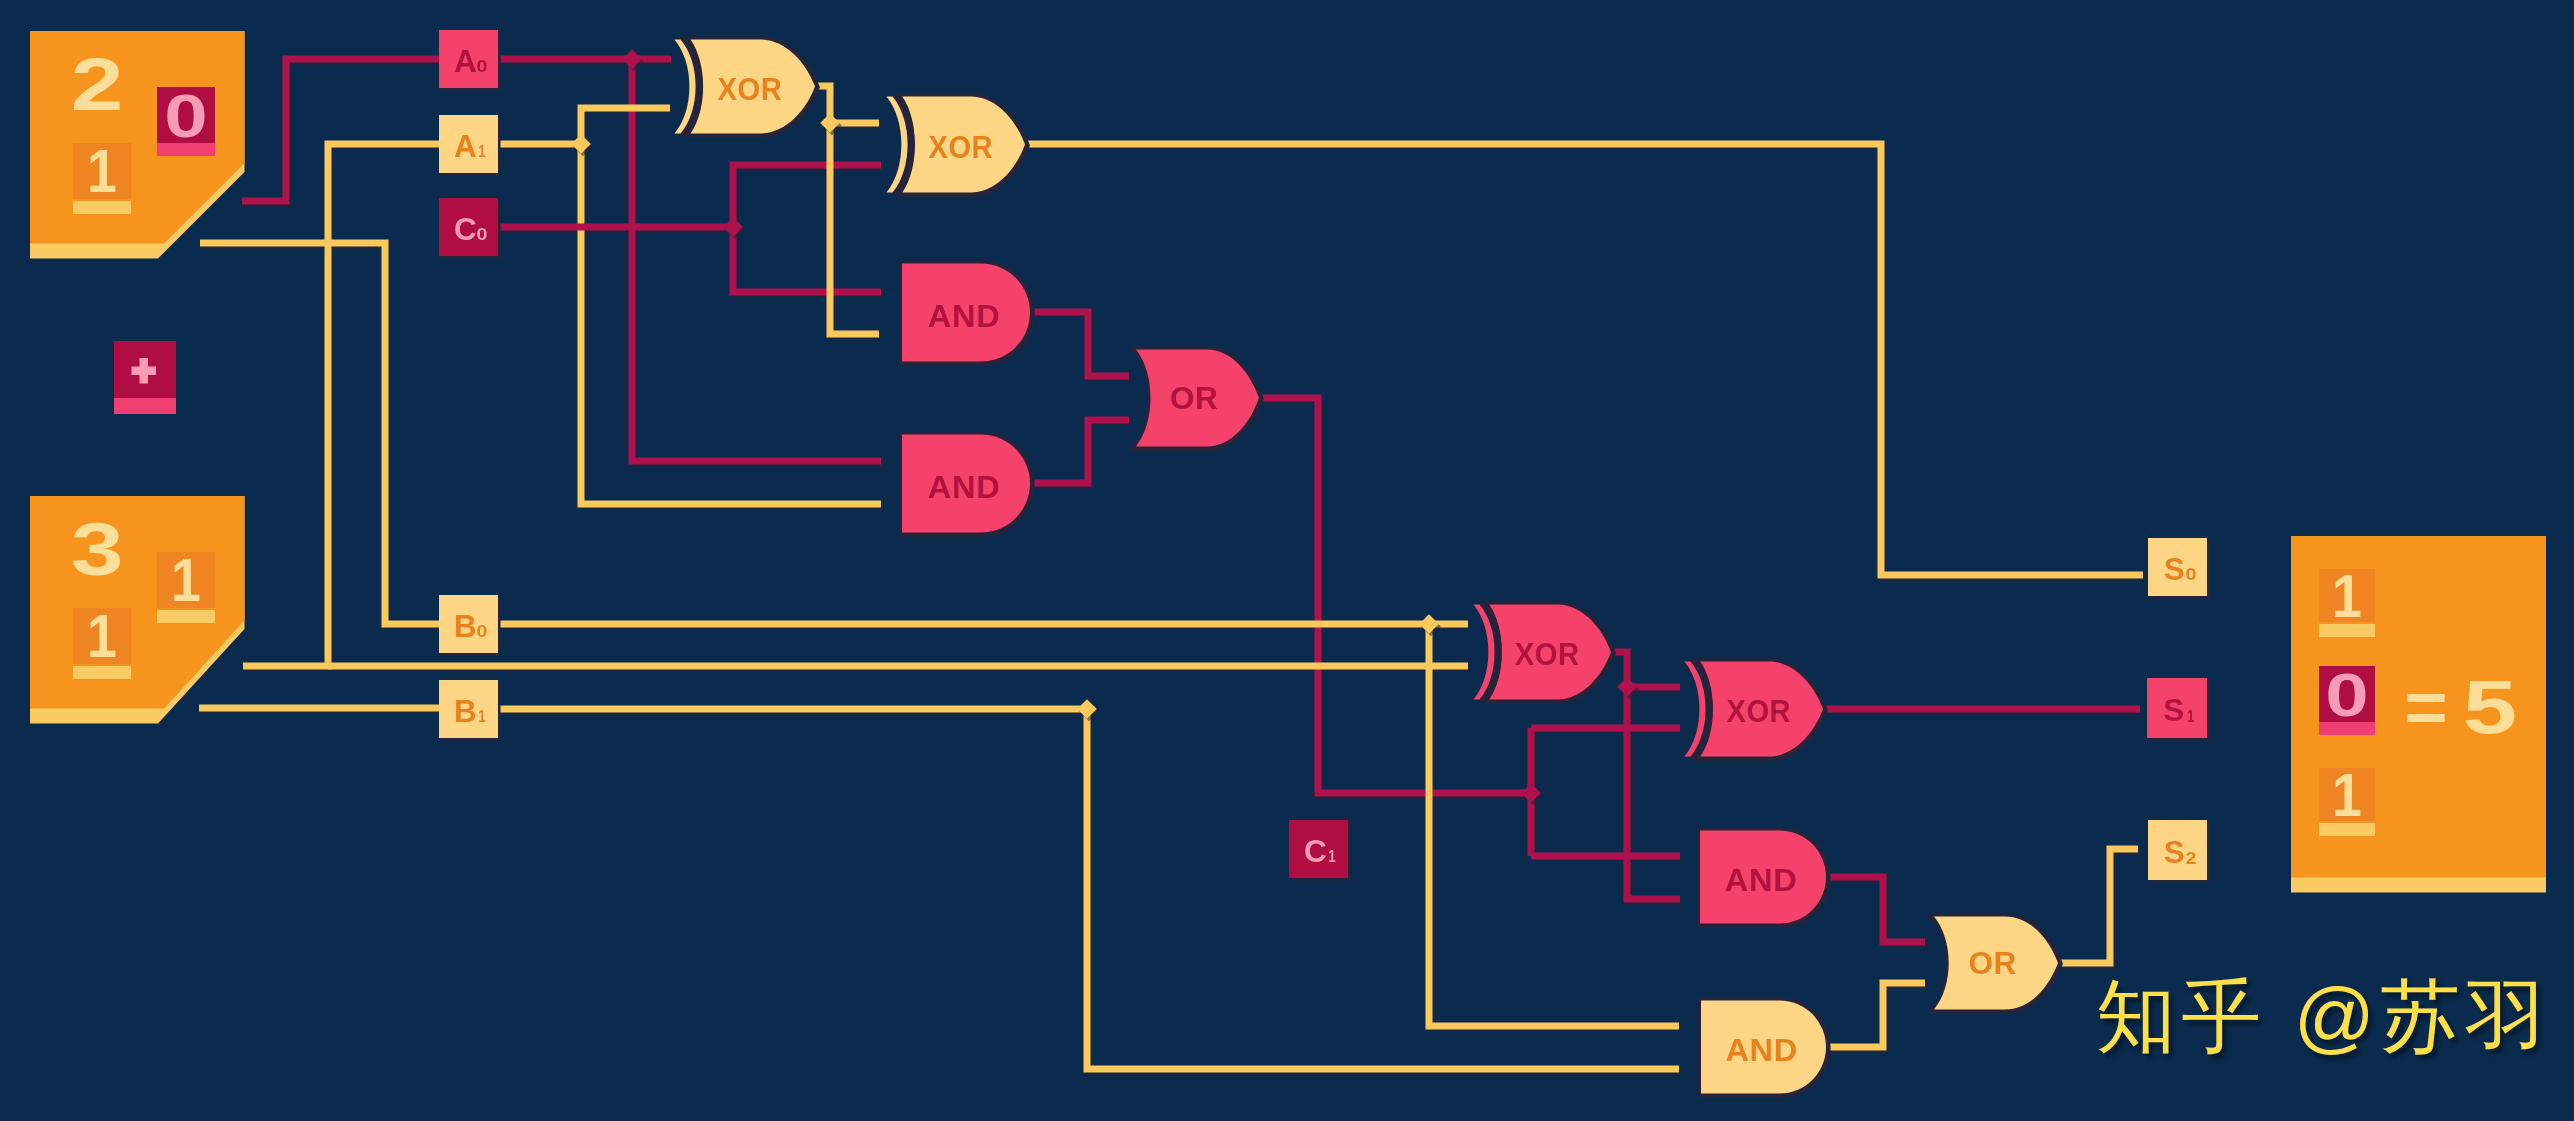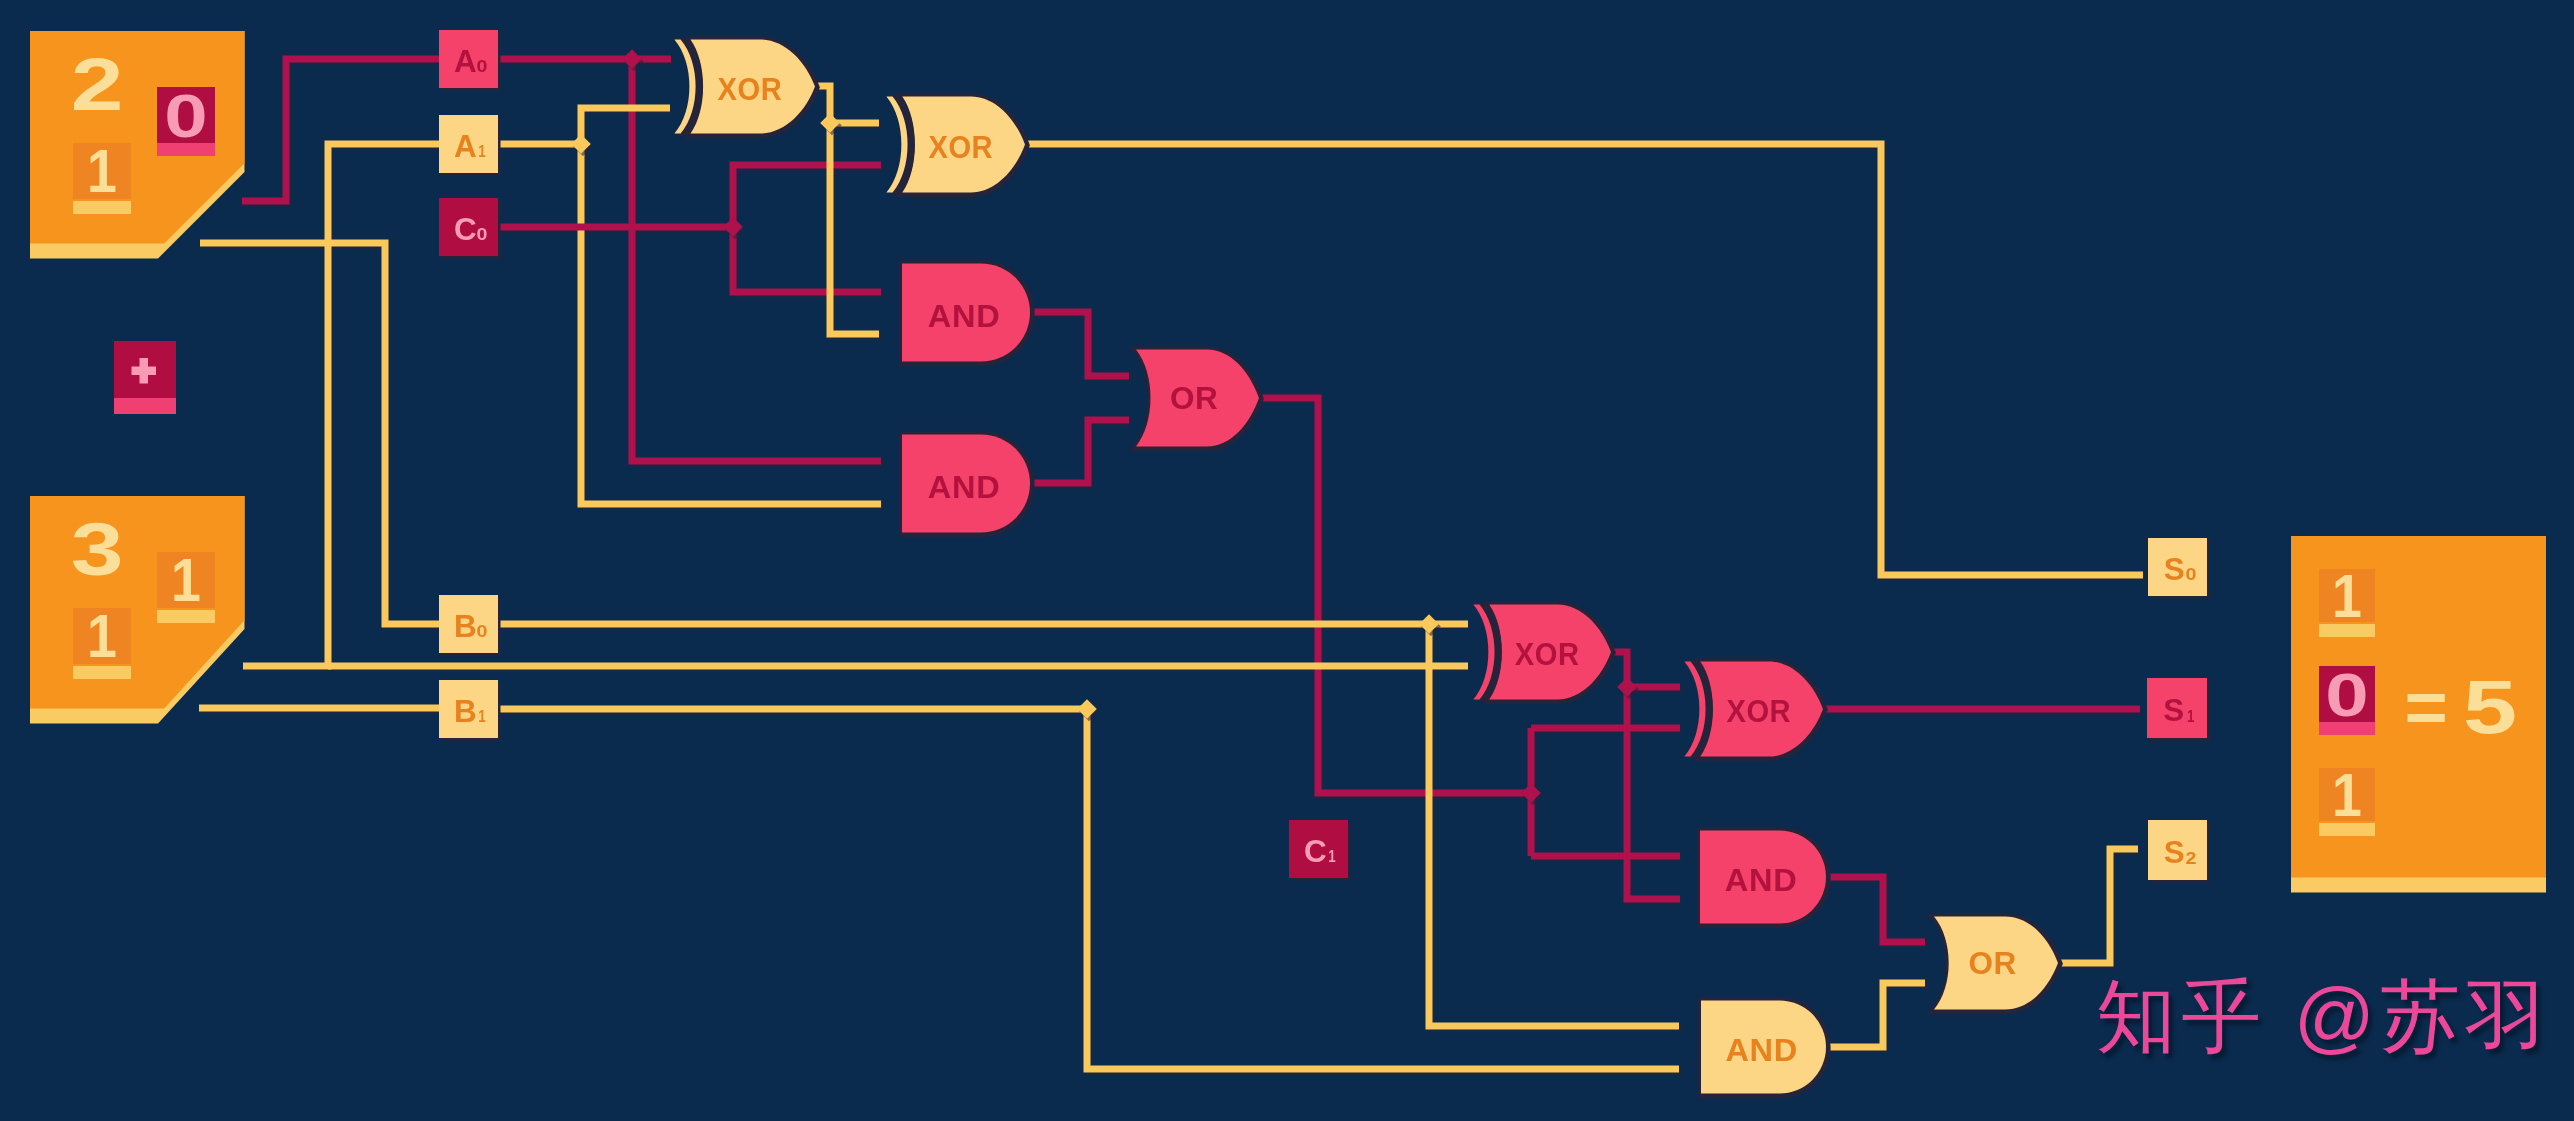--- a/index.html
+++ b/index.html
@@ -7,21 +7,21 @@
   body{width:2574px;height:1121px;overflow:hidden;
        font-family:"Liberation Sans",sans-serif;}
   #stage{position:relative;width:2574px;height:1121px;background:#0A2B4E;overflow:hidden;}
   svg#circuit{position:absolute;left:0;top:0;width:2574px;height:1121px;display:block;}
   text{font-family:"Liberation Sans",sans-serif;}
   .gate-label{font-weight:700;text-anchor:middle;dominant-baseline:central;letter-spacing:.6px;}
   .pin-label{font-weight:700;text-anchor:middle;dominant-baseline:central;}
   .pin-sub{font-weight:700;text-anchor:middle;dominant-baseline:central;}
   .num{font-weight:700;text-anchor:middle;dominant-baseline:central;}
   .num.big{dominant-baseline:central;}
-  .wm{position:absolute;color:#ec4899;font-weight:400;white-space:nowrap;
+  .wm{position:absolute;color:#fde047;font-weight:400;white-space:nowrap;
       text-shadow:4px 5px 4px rgba(0,0,0,.40);}
 </style>
 </head>
 <body>
 
 <div id="stage">
   <svg id="circuit" viewBox="0 0 2574 1121">
 <g id="cards">
 <g>
 <path d="M30,31 L244.5,31 L244.5,172 L158,258.5 L30,258.5 Z" fill="#FBCB63"></path>

